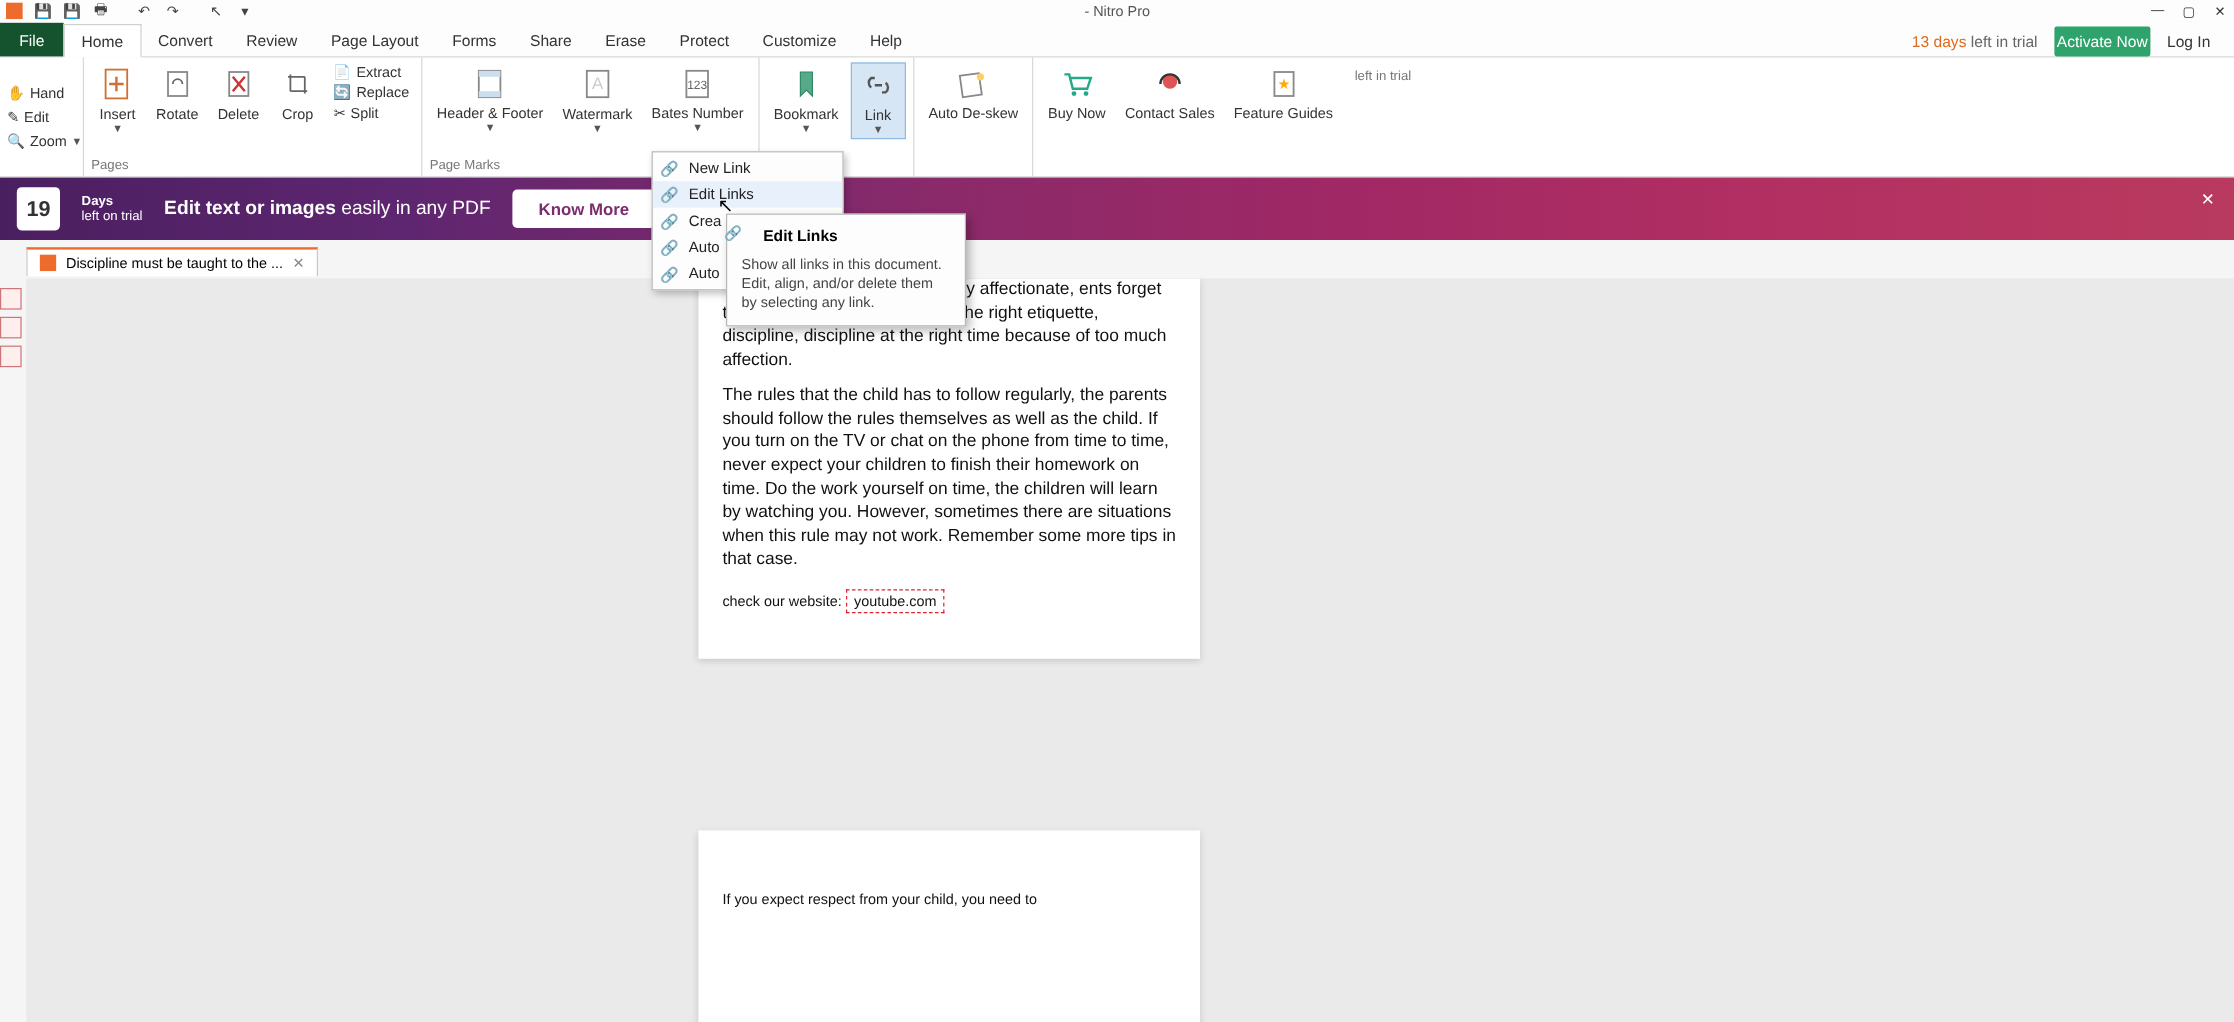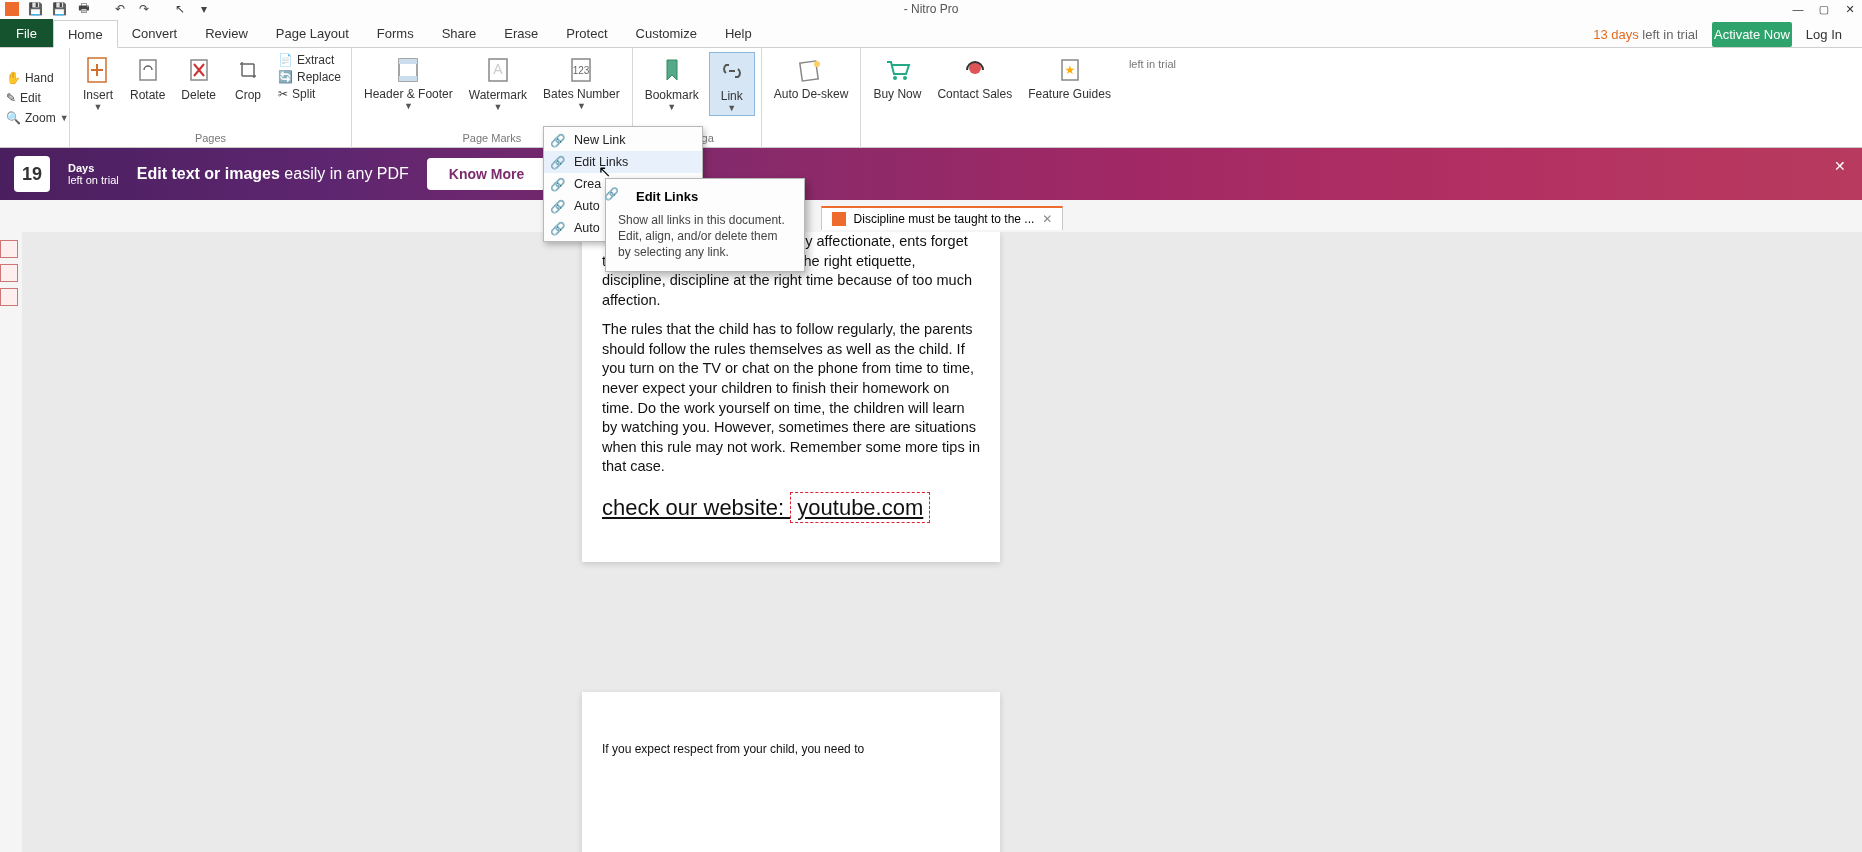--- a/index.html
+++ b/index.html
@@ -30,48 +30,48 @@
 .ribbon-left { width: 70px; border-right: 1px solid #d8d8d8; display: flex; flex-direction: column; justify-content: center; padding: 4px 6px; gap: 2px; }
 .ribbon-left-item { display: flex; align-items: center; gap: 4px; font-size: 12px; color: #333; padding: 2px 0; }
 .ribbon-group { border-right: 1px solid #d8d8d8; display: flex; flex-direction: column; padding: 4px 6px 0; position: relative; height: 100px; }
 .group-row { display: flex; gap: 4px; flex: 1; align-items: flex-start; }
 .big-btn { display: flex; flex-direction: column; align-items: center; justify-content: flex-start; padding: 2px 6px; font-size: 12px; color: #333; min-width: 44px; cursor: pointer; }
 .big-btn .icon { width: 32px; height: 32px; margin-bottom: 2px; display: flex; align-items: center; justify-content: center; }
 .big-btn.active { background: #d6e6f5; border: 1px solid #8fb8e0; }
 .small-col { display: flex; flex-direction: column; gap: 1px; justify-content: center; }
 .small-btn { display: flex; align-items: center; gap: 4px; font-size: 12px; color: #333; padding: 1px 4px; }
 .drop-arrow { font-size: 9px; color: #555; }
-.group-label { font-size: 11px; color: #777; text-align: center; padding: 2px 0 4px; }
+.group-label { font-size: 11px; color: #777; text-align: left; padding: 2px 0 4px; }
 .trial-hint { font-size: 11px; color: #777; padding: 4px 6px; }
 
 
 .promo { height: 52px; background: linear-gradient(90deg, #4a1f5f 0%, #5e2670 18%, #8a2a6a 42%, #a02865 60%, #b12f62 78%, #b93a5f 100%); display: flex; align-items: center; padding: 0 14px; gap: 18px; color: #fff; position: relative; }
 .promo-days-box { background: #fff; color: #333; width: 36px; height: 36px; border-radius: 4px; display: flex; align-items: center; justify-content: center; font-size: 18px; font-weight: 700; }
 .promo-days-txt { font-size: 11px; line-height: 1.1; }
 .promo-main { font-size: 16px; }
 .promo-main b { font-weight: 700; }
 .know-more { background: #fff; color: #7b2c6e; border-radius: 4px; padding: 8px 22px; font-weight: 600; font-size: 14px; }
 .buy-now { background: #4f7de0; color: #fff; border-radius: 4px; padding: 8px 22px; font-weight: 600; font-size: 14px; }
 .promo-close { position: absolute; right: 10px; top: 10px; color: #fff; width: 18px; height: 18px; font-size: 14px; }
 
 
-.doc-tab-area { height: 30px; background: #f5f5f5; display: flex; align-items: flex-end; padding-left: 22px; justify-content: center; }
+.doc-tab-area { height: 30px; background: #f5f5f5; display: flex; align-items: flex-end; padding-left: 22px; }
 .doc-tab { background: #fff; border: 1px solid #c8c8c8; border-top: 2px solid #ec6b2d; border-bottom: none; padding: 4px 10px; font-size: 12px; display: flex; align-items: center; gap: 8px; max-width: 250px; }
 .doc-tab .x { color: #888; }
 
 
 .sidebar { position: absolute; left: 0; top: 232px; width: 22px; display: flex; flex-direction: column; gap: 6px; padding-top: 8px; }
 .sidebar-icn { width: 18px; height: 18px; border: 1px solid #c77; background: #fee; }
 .sidebar-icn.b { border-color: #c77; }
 
 
 .viewport { position: absolute; left: 22px; right: 0; top: 232px; bottom: 0; background: #eaeaea; overflow: hidden; }
 .page { position: absolute; left: 560px; top: 0; width: 418px; background: #fff; box-shadow: 0 2px 6px rgba(0,0,0,0.15); padding: 0 20px 40px; }
 .page p { font-size: 14.5px; color: #111; line-height: 1.35; margin-top: 10px; }
-.page .website-line { margin-top: 16px; font-size: 22px; text-decoration: underline; }
+.page .website-line { margin-top: 16px; font-size: 12px; }
 .link-box { border: 1.5px dashed #d23; padding: 2px 6px; }
 .page2 { position: absolute; left: 560px; top: 460px; width: 418px; background: #fff; box-shadow: 0 2px 6px rgba(0,0,0,0.15); padding: 50px 20px 0; height: 200px; }
 .page2 p { font-size: 12px; color: #111; }
 
 
 .link-menu { position: absolute; left: 543px; top: 126px; width: 160px; background: #fdfdfd; border: 1px solid #b8b8b8; box-shadow: 2px 3px 6px rgba(0,0,0,0.25); z-index: 50; padding: 2px 0; }
 .link-menu-item { display: flex; align-items: center; gap: 8px; padding: 3px 10px 3px 6px; font-size: 12.5px; color: #222; }
 .link-menu-item.hover { background: #e8f0fb; }
 .link-menu-icn { width: 16px; height: 16px; display: flex; align-items: center; justify-content: center; }
 

